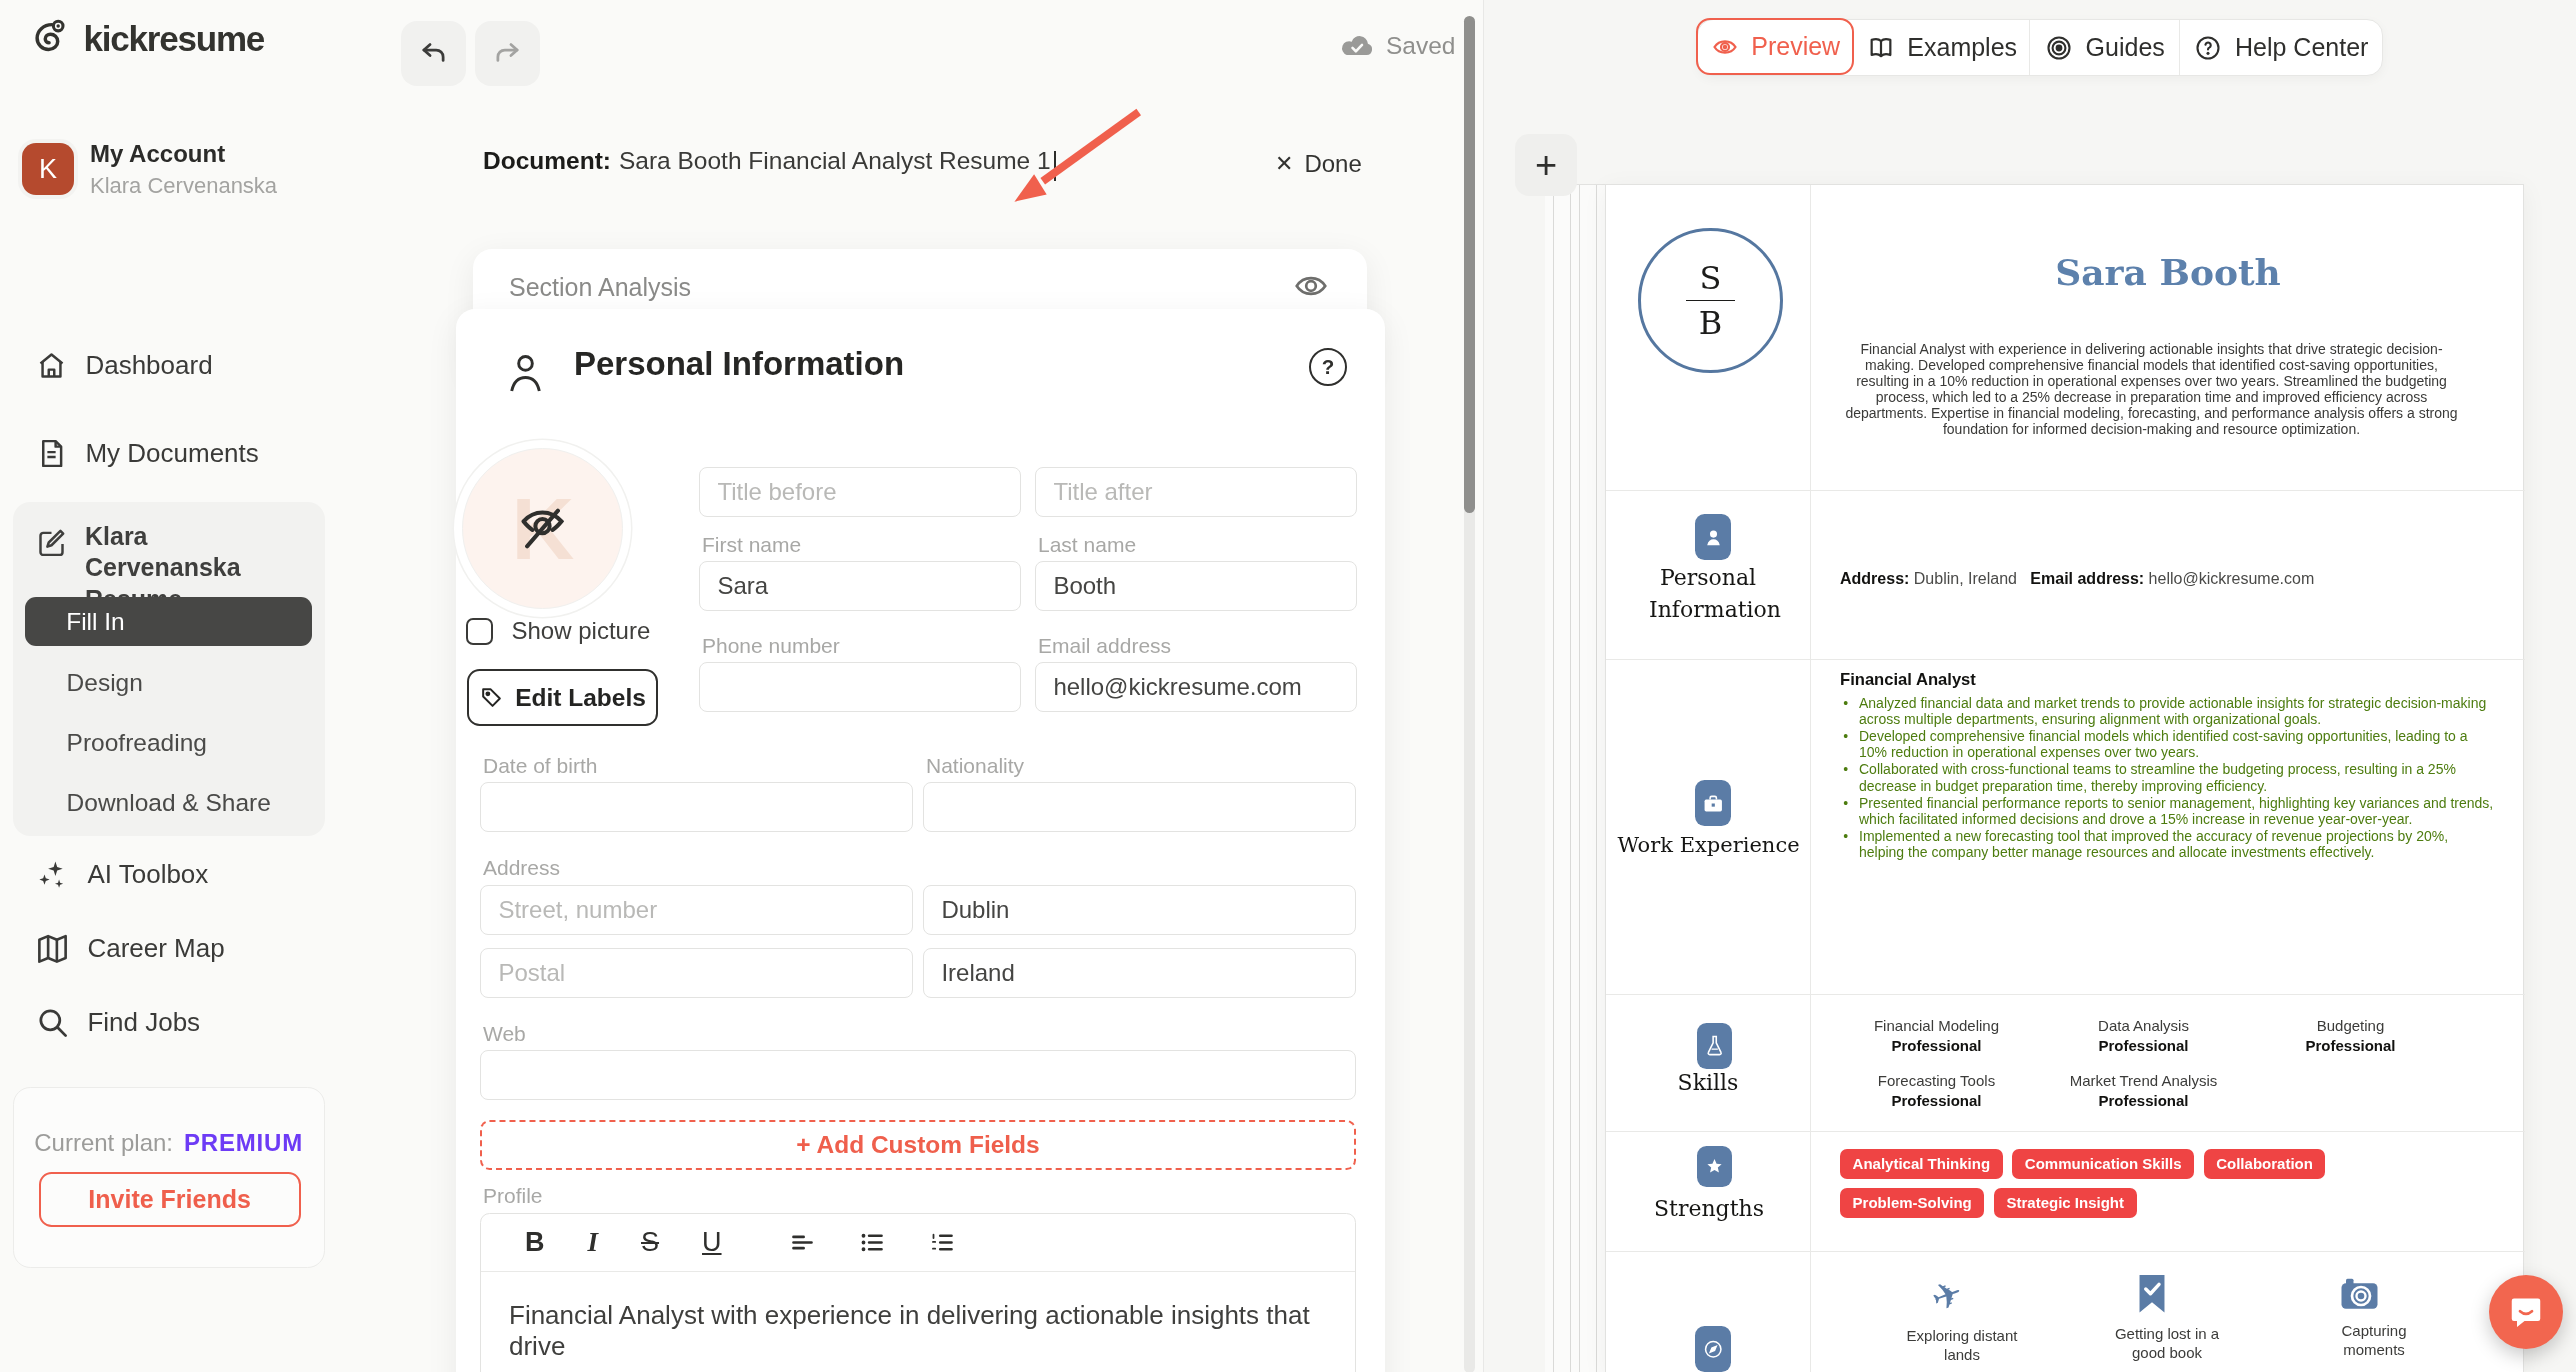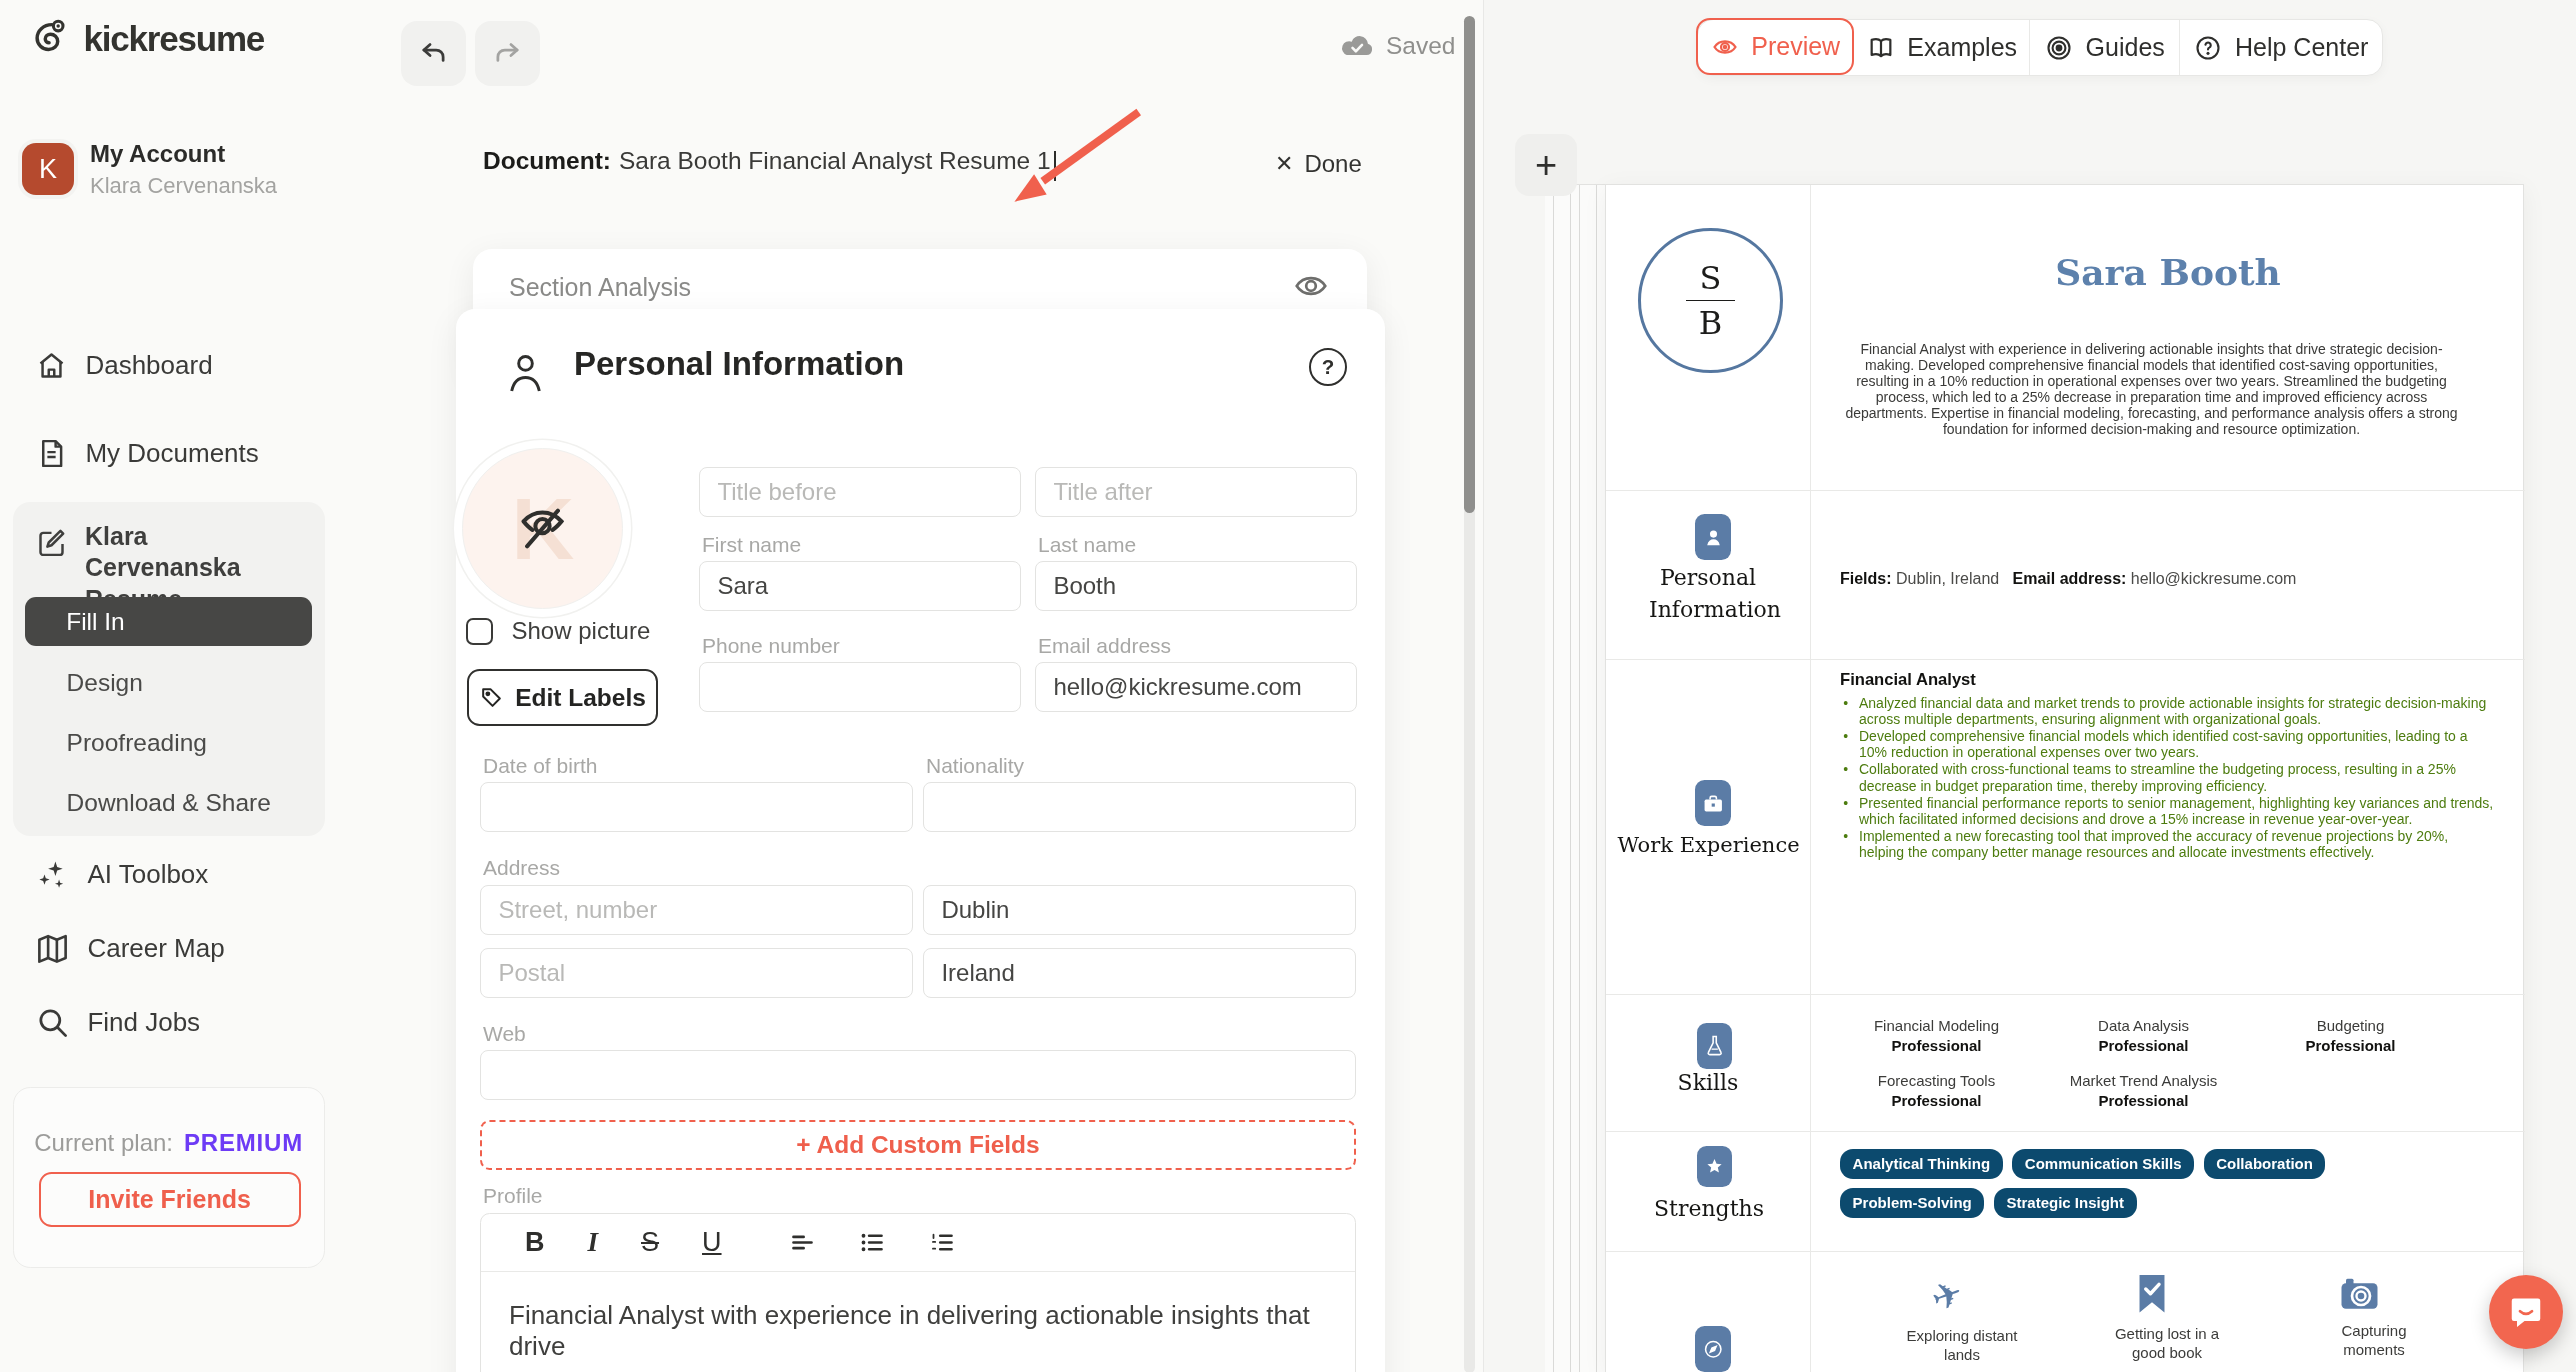--- a/index.html
+++ b/index.html
@@ -83,21 +83,21 @@
   .sec-icon { background:#5b7ca6; border-radius:9.5px; display:flex; align-items:center; justify-content:center; }
   .sec-label { font-family:"DejaVu Serif", serif; font-size:22px; color:#161614; text-align:center; line-height:1.45; }
   .r-body { font-size:14px; color:#3f3f3d; }
   .r-bold { font-weight:700; color:#121210; }
   .bullets { list-style:none; }
   .bullets li { position:relative; padding-left:19px; font-size:14px; line-height:16.2px; color:#4d7c0f; margin-bottom:0.8px; }
   .bullets li::before { content:"•"; position:absolute; left:3.2px; }
   .skill-cell { width:207px; height:55px; display:flex; flex-direction:column; align-items:center; justify-content:center; }
   .skill-name { font-size:15px; color:#3c3c3a; }
   .skill-level { font-size:15px; font-weight:700; color:#121210; margin-top:3.2px; }
-  .badge { background:#0c4a6e; color:#fff; border-radius:13px; padding:6.3px 12.6px; font-size:15px; font-weight:700; }
+  .badge { background:#ef4444; color:#fff; border-radius:7px; padding:6.3px 12.6px; font-size:15px; font-weight:700; }
   .hobby { display:flex; flex-direction:column; align-items:center; }
   .hobby-cap { font-size:15px; color:#3c3c3a; text-align:center; margin-top:9.5px; line-height:1.3;padding-left:30px; }
   .chat-fab { width:74px; height:74px; border-radius:50%; background:#f2664f; display:flex; align-items:center; justify-content:center;
               box-shadow:0 6.3px 19px rgba(0,0,0,.22); border:none; }
   .scroll-track { background:#e9e9e7; border-radius:6.3px; }
   .scroll-thumb { background:#8f8f8d; border-radius:6.3px; }
 </style>
 </head>
 <body>
 
@@ -422,21 +422,21 @@
   <div class="abs summary" style="left:238px;top:156px;width:615px;">Financial Analyst with experience in delivering actionable insights that drive strategic decision-making. Developed comprehensive financial models that identified cost-saving opportunities, resulting in a 10% reduction in operational expenses over two years. Streamlined the budgeting process, which led to a 25% decrease in preparation time and improved efficiency across departments. Expertise in financial modeling, forecasting, and performance analysis offers a strong foundation for informed decision-making and resource optimization.</div>
 
   <div class="abs sec-icon" style="left:89px;top:329px;width:36px;height:46px;">
     <svg width="19" height="20.5" viewBox="0 0 24 26" fill="#fff">
         <circle cx="12" cy="9" r="4.5"></circle>
         <path d="M4 23c1-5 4.2-7.5 8-7.5s7 2.5 8 7.5z"></path>
       </svg>
   </div>
   <div class="abs sec-label" style="left:43px;top:377px;width:118px;">Personal Information</div>
   <div class="abs r-body" style="left:234px;top:385px;width:663px;font-size:16px;">
-    <span class="r-bold">Fields:</span>
+    <span class="r-bold">Address:</span>
     <span style="color:#4a4a48;">Dublin, Ireland</span>&nbsp;&nbsp;
     <span class="r-bold">Email address:</span>
     <span style="color:#4a4a48;">hello@kickresume.com</span>
   </div>
 
   <div class="abs sec-icon" style="left:89px;top:595px;width:36px;height:46px;">
     <svg width="20.5" height="19" viewBox="0 0 26 24" fill="#fff">
         <rect x="2" y="7" width="22" height="15" rx="2"></rect>
         <path d="M9 7V5a2 2 0 0 1 2-2h4a2 2 0 0 1 2 2v2" fill="none" stroke="#fff" stroke-width="2"></path>
         <rect x="11" y="12" width="4" height="4" fill="#5b7ca6"></rect>

